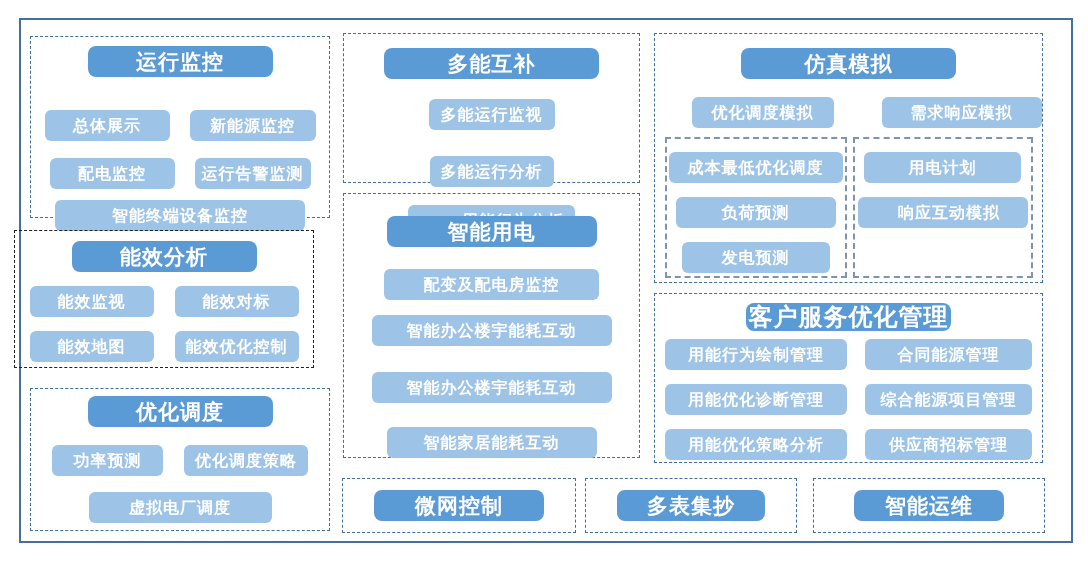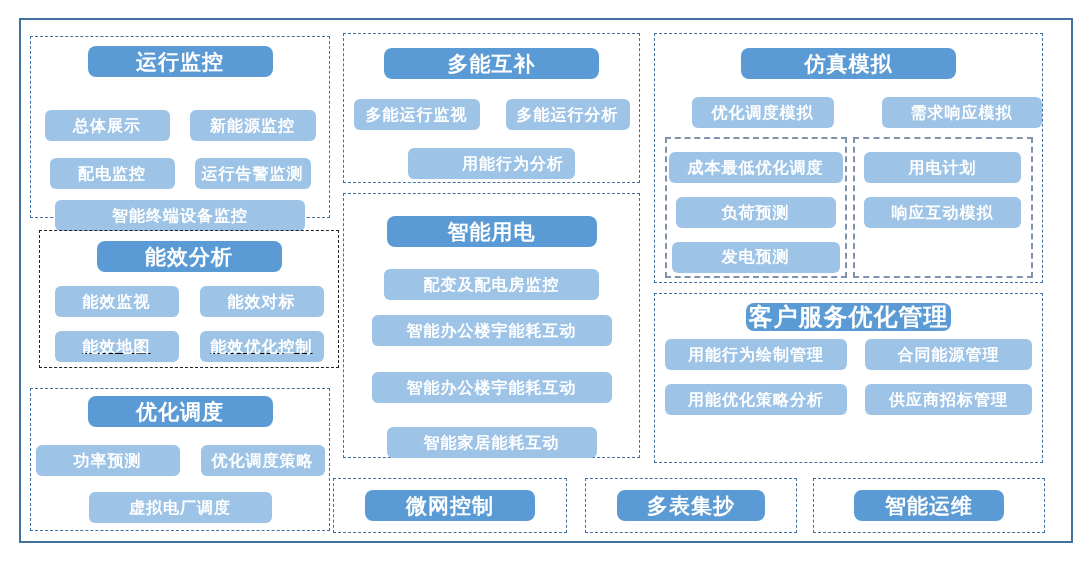--- a/index.html
+++ b/index.html
@@ -35,46 +35,46 @@
     </div>
     <div class="row" style="gap:20px;margin-top:17px;">
       <div class="btn" style="width:125px;">配电监控</div>
       <div class="btn" style="width:116px;">运行告警监测</div>
     </div>
     <div class="row" style="margin-top:11px;">
       <div class="btn" style="width:250px;">智能终端设备监控</div>
     </div>
   </section>
 
-  <section class="box black" style="left:39px;top:230px;width:300px;height:138px;">
+  <section class="box black" style="left:14px;top:230px;width:300px;height:138px;">
     <div class="hdr" style="width:185px;margin-top:10px;">能效分析</div>
     <div class="row" style="gap:21px;margin-top:14px;">
       <div class="btn" style="width:124px;">能效监视</div>
       <div class="btn" style="width:124px;">能效对标</div>
     </div>
-    <div class="row" style="gap:21px;margin-top:14px;text-decoration:underline;">
+    <div class="row" style="gap:21px;margin-top:14px;">
       <div class="btn" style="width:124px;">能效地图</div>
       <div class="btn" style="width:124px;">能效优化控制</div>
     </div>
   </section>
 
   <section class="box" style="left:30px;top:388px;width:300px;height:143px;">
     <div class="hdr" style="width:185px;margin-top:7px;">优化调度</div>
     <div class="row" style="gap:21px;margin-top:18px;">
-      <div class="btn" style="width:144px;">功率预测</div>
+      <div class="btn" style="width:111px;">功率预测</div>
       <div class="btn" style="width:124px;">优化调度策略</div>
     </div>
     <div class="row" style="margin-top:16px;">
       <div class="btn" style="width:183px;">虚拟电厂调度</div>
     </div>
   </section>
 
   <section class="box" style="left:343px;top:33px;width:297px;height:150px;">
     <div class="hdr" style="width:215px;margin-top:14px;">多能互补</div>
-    <div class="row" style="gap:26px;margin-top:20px;">
+    <div class="row" style="gap:26px;margin-top:20px;flex-direction:column;">
       <div class="btn" style="width:126px;">多能运行监视</div>
       <div class="btn" style="width:124px;">多能运行分析</div>
     </div>
     <div class="row" style="margin-top:18px;">
       <div class="btn" style="width:124px;padding-left:43px;">用能行为分析</div>
     </div>
   </section>
 
   <section class="box" style="left:343px;top:193px;width:297px;height:265px;">
     <div class="hdr" style="width:210px;margin-top:22px;">智能用电</div>
@@ -87,42 +87,46 @@
   <section class="box" style="left:654px;top:33px;width:389px;height:250px;">
     <div class="hdr" style="width:215px;margin-top:14px;">仿真模拟</div>
     <div class="row" style="gap:48px;margin-top:18px;margin-left:36px;">
       <div class="btn" style="width:142px;">优化调度模拟</div>
       <div class="btn" style="width:160px;">需求响应模拟</div>
     </div>
     <div class="row" style="gap:6px;margin-top:9px;">
       <div class="sub" style="width:182px;height:141px;">
         <div class="btn" style="width:174px;margin-top:13px;">成本最低优化调度</div>
         <div class="btn" style="width:160px;margin-top:14px;">负荷预测</div>
-        <div class="btn" style="width:168px;margin-top:14px;font-family:Liberation Mono, monospace;">发电预测</div>
+        <div class="btn" style="width:148px;margin-top:14px;">发电预测</div>
       </div>
       <div class="sub" style="width:180px;height:141px;">
         <div class="btn" style="width:157px;margin-top:13px;">用电计划</div>
-        <div class="btn" style="width:157px;margin-top:14px;">响应互动模拟</div>
+        <div class="btn" style="width:157px;margin-top:14px;padding-left:13px;">响应互动模拟</div>
       </div>
     </div>
   </section>
 
   <section class="box" style="left:654px;top:293px;width:389px;height:170px;">
     <div class="hdr" style="width:205px;margin-top:9px;height:28px;font-size:24px;">客户服务优化管理</div>
     <div class="row" style="gap:18px;margin-top:8px;">
       <div class="btn" style="width:182px;">用能行为绘制管理</div>
       <div class="btn" style="width:167px;">合同能源管理</div>
     </div>
     <div class="row" style="gap:18px;margin-top:14px;">
+      <div class="btn" style="width:182px;">用能优化诊断管理</div>
+      <div class="btn" style="width:167px;">综合能源项目管理</div>
+    </div>
+    <div class="row" style="gap:18px;margin-top:14px;">
       <div class="btn" style="width:182px;">用能优化策略分析</div>
       <div class="btn" style="width:167px;">供应商招标管理</div>
     </div>
   </section>
 
-  <section class="box center" style="left:333px;top:478px;width:234px;height:55px;">
+  <section class="box center" style="left:342px;top:478px;width:234px;height:55px;">
     <div class="hdr" style="width:170px;">微网控制</div>
   </section>
 
   <section class="box center" style="left:585px;top:478px;width:212px;height:55px;text-align:center;">
     <div class="hdr" style="width:148px;">多表集抄</div>
   </section>
 
   <section class="box center" style="left:813px;top:478px;width:232px;height:55px;">
     <div class="hdr" style="width:150px;">智能运维</div>
   </section>

